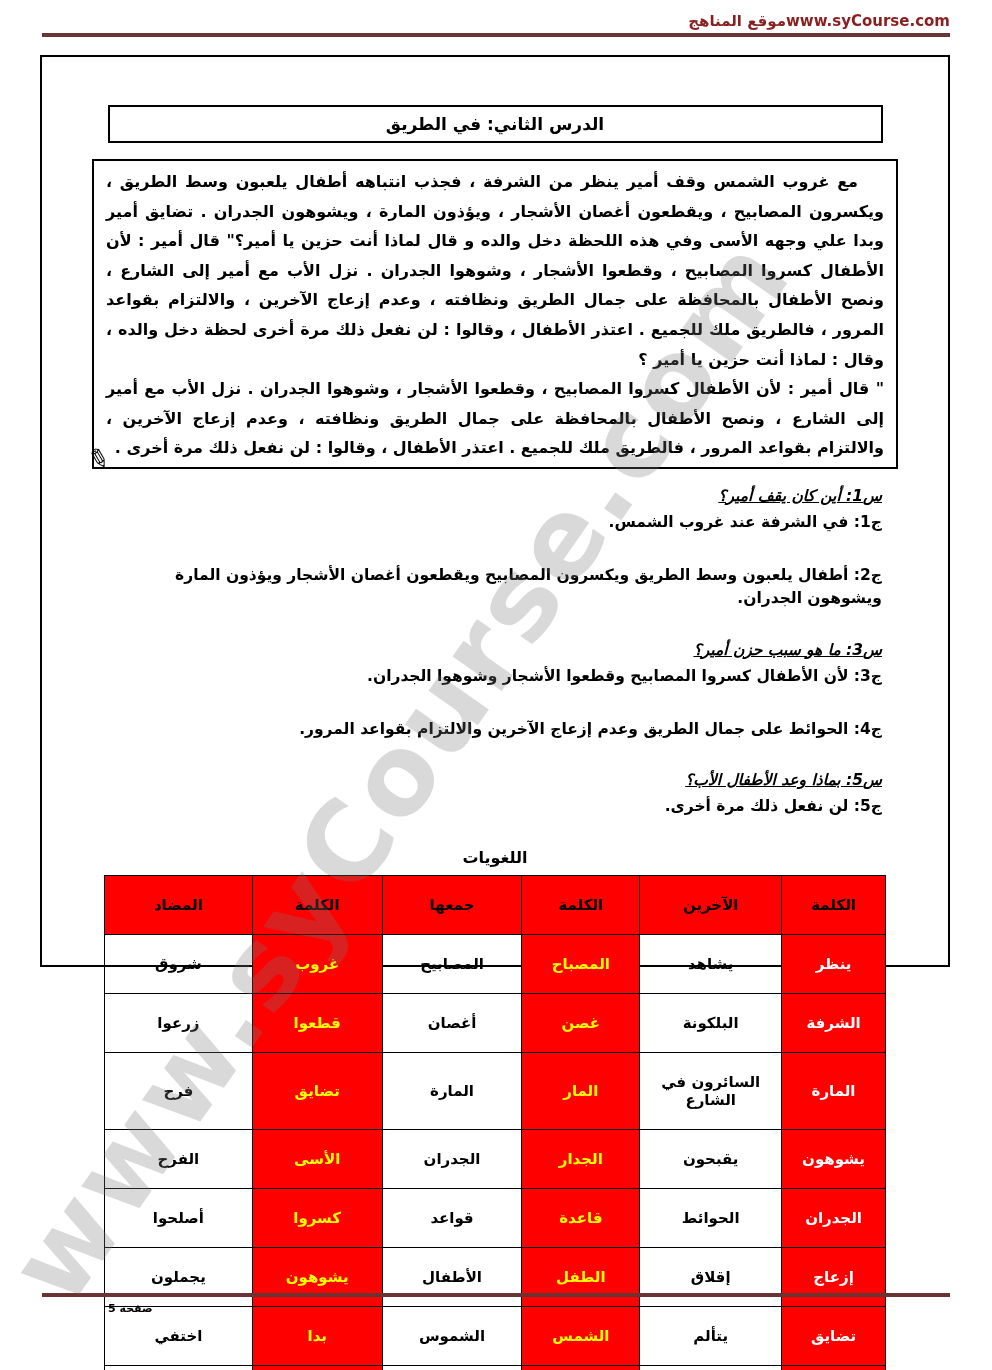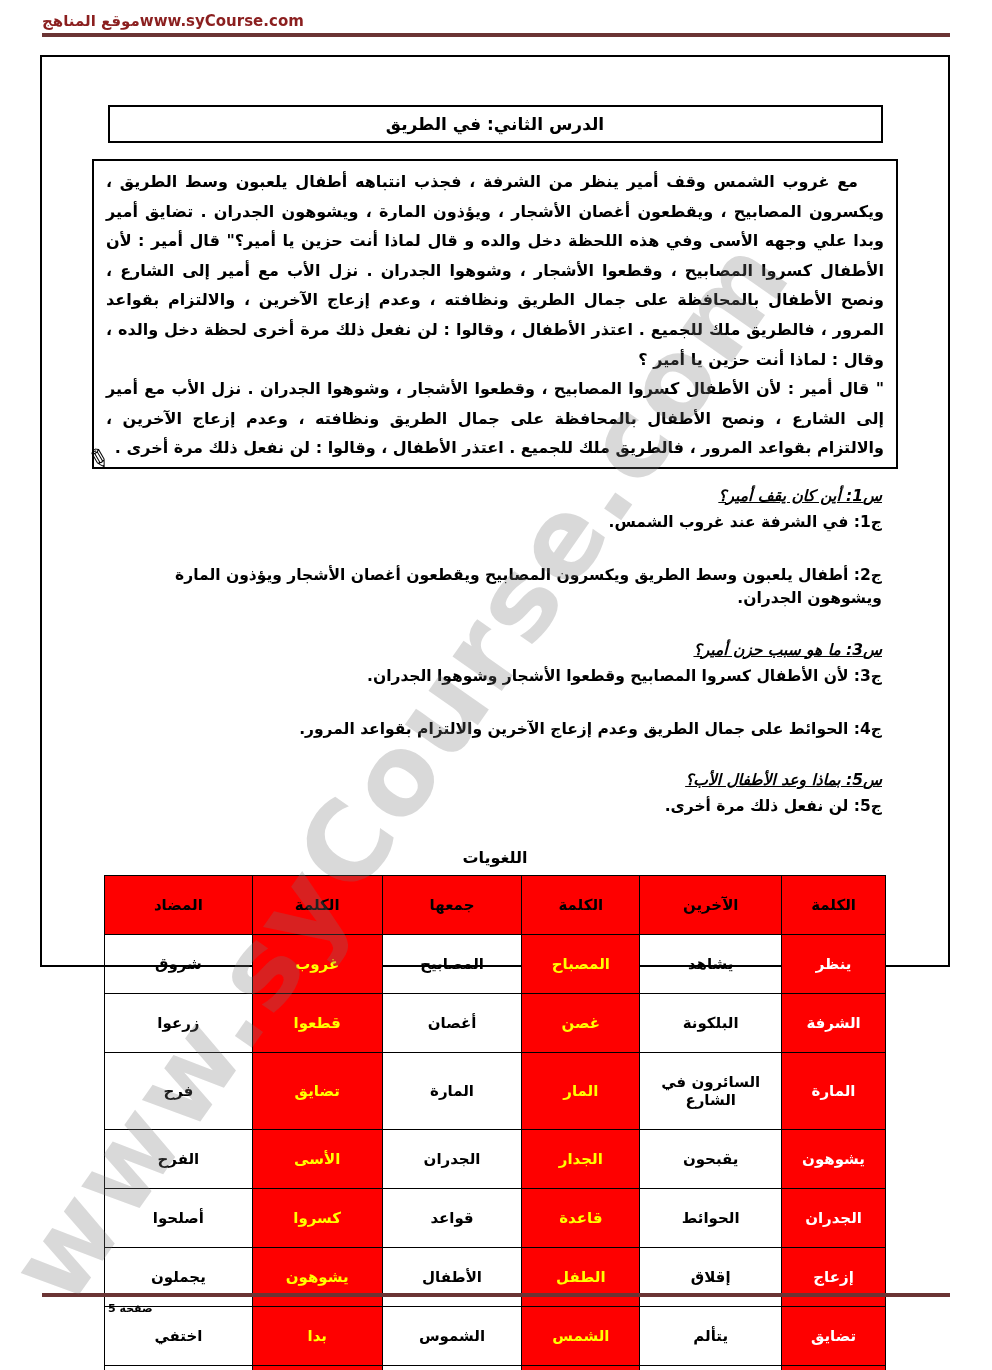--- a/index.html
+++ b/index.html
@@ -7,21 +7,21 @@
   body {
     width: 992px; height: 1370px;
     position: relative;
     overflow: hidden;
     font-family: "DejaVu Sans", "Liberation Sans", sans-serif;
     color: #000;
   }
 
   
   .top-header { position: absolute; top: 12px; left: 42px; right: 42px; z-index: 3; }
-  .site-line { direction: ltr; font-size: 15px; font-weight: bold; color: #8b1f1f; }
+  .site-line { direction: ltr; text-align: right; font-size: 15px; font-weight: bold; color: #8b1f1f; }
   .site-url { color: #8b1f1f; text-decoration: none; }
   .header-rule { margin-top: 3px; height: 4px; background: #6b3434; }
 
   
   .watermark {
     position: absolute; left: 400px; top: 770px;
     transform: translate(-50%, -50%) rotate(-55deg);
     font-size: 110px; font-weight: bold; letter-spacing: 4px;
     color: rgba(120,120,120,0.28);
     white-space: nowrap; z-index: 4; pointer-events: none; direction: ltr;

